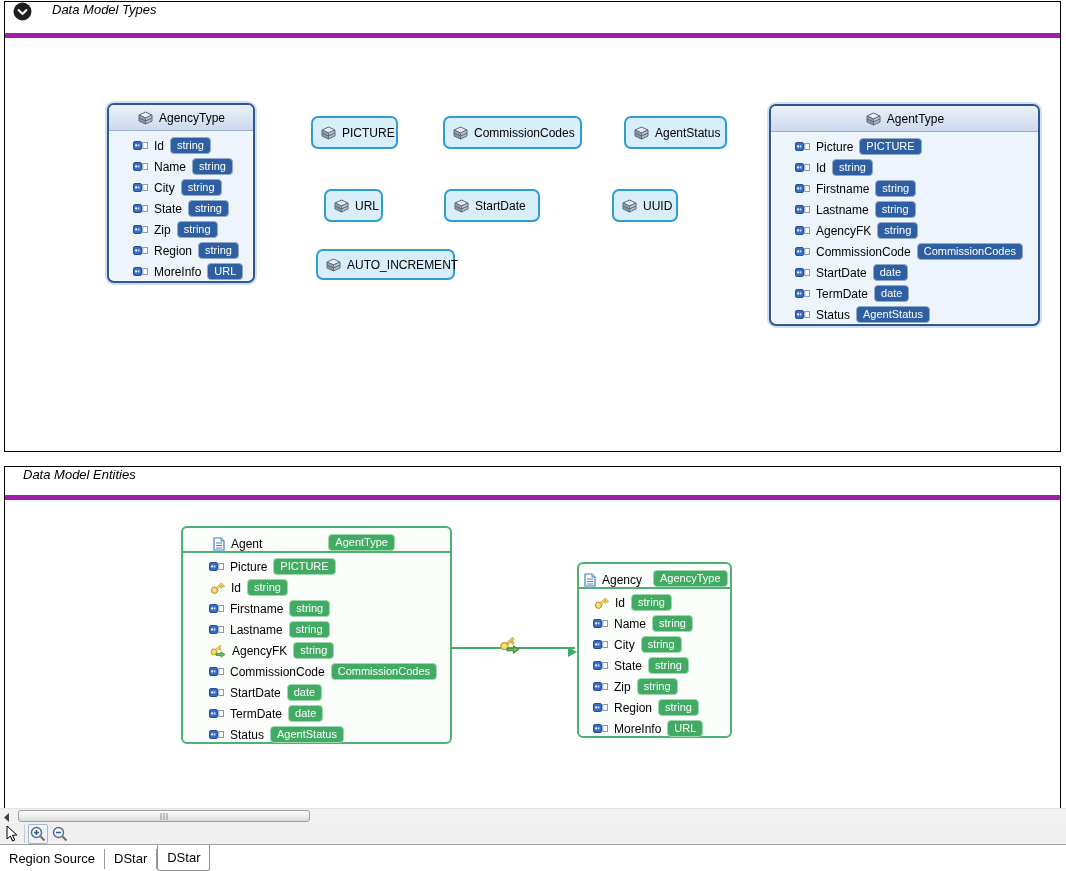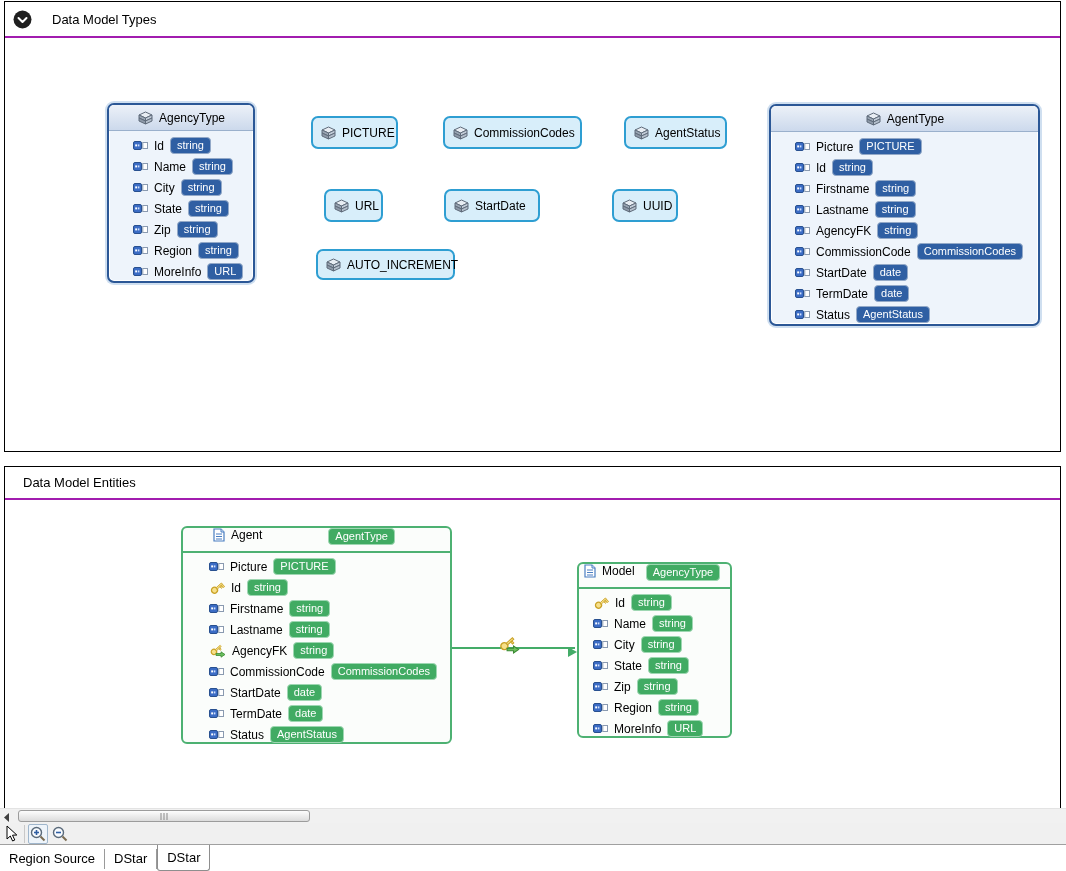--- a/index.html
+++ b/index.html
@@ -1,21 +1,21 @@
 <!DOCTYPE html>
 <html><head>
 <meta charset="utf-8">
 <style>
   html,body{margin:0;padding:0;background:#fff;}
   .page{position:relative;width:1066px;height:871px;background:#fff;overflow:hidden;
         font-family:"Liberation Sans",sans-serif;color:#000;}
 
   
   .section{position:absolute;border:1px solid #000;background:#fff;box-sizing:border-box;}
-  .section-header{display:flex;align-items:center;border-bottom:2px solid #a21caf;box-sizing:border-box;}
+  .section-header{display:flex;align-items:flex-start;border-bottom:5px solid #a21caf;box-sizing:border-box;font-style:italic;}
   .section-title{font-size:13px;color:#000;}
 
   
   .ctype{position:absolute;box-sizing:border-box;border:2px solid #2b5796;border-radius:7px;
          background:#eef4fb;box-shadow:0 0 0 2px #cfdff0, inset 0 0 0 1px #ffffff;}
   .ctype-header{height:25px;display:flex;align-items:center;justify-content:center;gap:5px;
                 background:linear-gradient(#ecf1f8,#ccd9ec);border-bottom:1px solid #9ab0cc;
                 border-radius:5px 5px 0 0;font-size:12px;}
   .ctype-body{padding-top:4px;}
   .trow{height:21px;display:flex;align-items:center;gap:6px;padding-left:24px;font-size:12px;white-space:nowrap;}
@@ -26,21 +26,21 @@
                padding:1px 6px;font-size:11px;line-height:13px;}
 
   
   .stype{position:absolute;box-sizing:border-box;background:#d8eefa;border:2px solid #2e9ed2;
          border-radius:7px;display:flex;align-items:center;gap:5px;padding-left:7px;
          font-size:12px;white-space:nowrap;}
 
   
   .entity{position:absolute;box-sizing:border-box;border:2px solid #4db172;border-radius:6px;
           background:#fbfdfb;}
-  .entity-header{display:flex;align-items:flex-start;gap:6px;border-bottom:2px solid #4db172;
+  .entity-header{display:flex;align-items:flex-end;gap:6px;border-bottom:2px solid #4db172;
                  font-size:12px;box-sizing:border-box;}
   .entity-body{padding-top:3px;}
 
   
   .rel-line{position:absolute;height:2px;background:#44ac68;}
   .rel-arrow{position:absolute;}
   .rel-key{position:absolute;}
 
   
   .hscroll{position:absolute;left:0;top:808px;width:1066px;height:15px;background:#f1f1f1;
@@ -530,21 +530,21 @@
         <div class="entity-header" style="height: 25px; padding-left: 5px;">
           <span style="display: flex;">
             <svg width="12" height="14" viewBox="0 0 12 14" style="flex:none">
               <path d="M1 1 L8 1 L11 4 L11 13 L1 13 Z" fill="#fff" stroke="#4a7fc1" stroke-width="1.2"></path>
               <path d="M8 1 L8 4 L11 4" fill="#dce9f8" stroke="#4a7fc1" stroke-width="1"></path>
               <line x1="3" y1="6" x2="9" y2="6" stroke="#4a7fc1"></line>
               <line x1="3" y1="8.5" x2="9" y2="8.5" stroke="#4a7fc1"></line>
               <line x1="3" y1="11" x2="9" y2="11" stroke="#4a7fc1"></line>
             </svg>
           </span>
-          <span>Model</span>
+          <span>Agency</span>
           <span class="badge-green" style="margin-left: 5px;">AgencyType</span>
         </div>
         <div class="entity-body">
           <div class="trow" style="padding-left: 14px;">
             <span style="display: flex;">
               <svg width="16" height="14" viewBox="0 0 16 14" style="flex:none">
                 <g transform="rotate(-42 8 7)">
                   <circle cx="4.6" cy="7" r="3" fill="#f7e08a" stroke="#c9a227" stroke-width="1.3"></circle>
                   <rect x="7.6" y="6.2" width="7" height="1.8" fill="#f7e08a" stroke="#c9a227" stroke-width="0.8"></rect>
                   <rect x="11" y="8" width="1.5" height="2.2" fill="#f7e08a" stroke="#c9a227" stroke-width="0.8"></rect>

